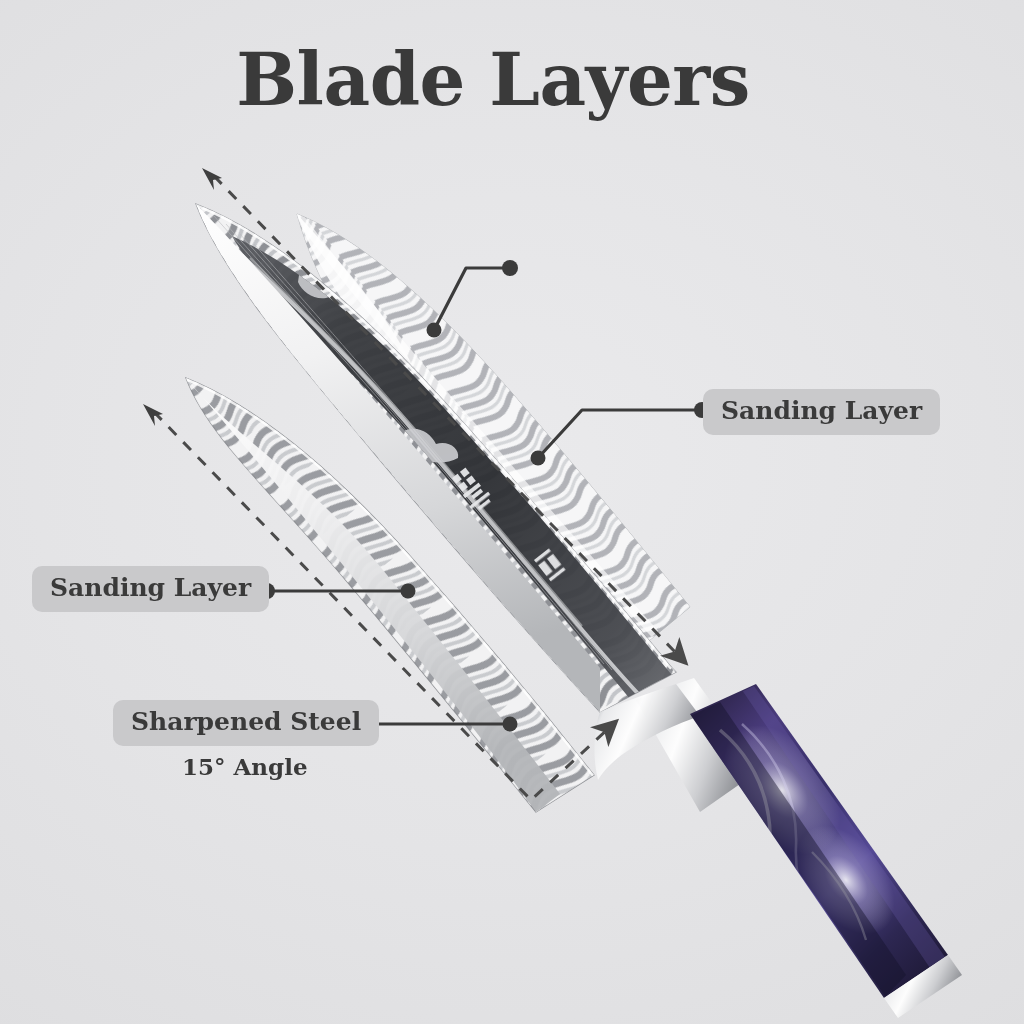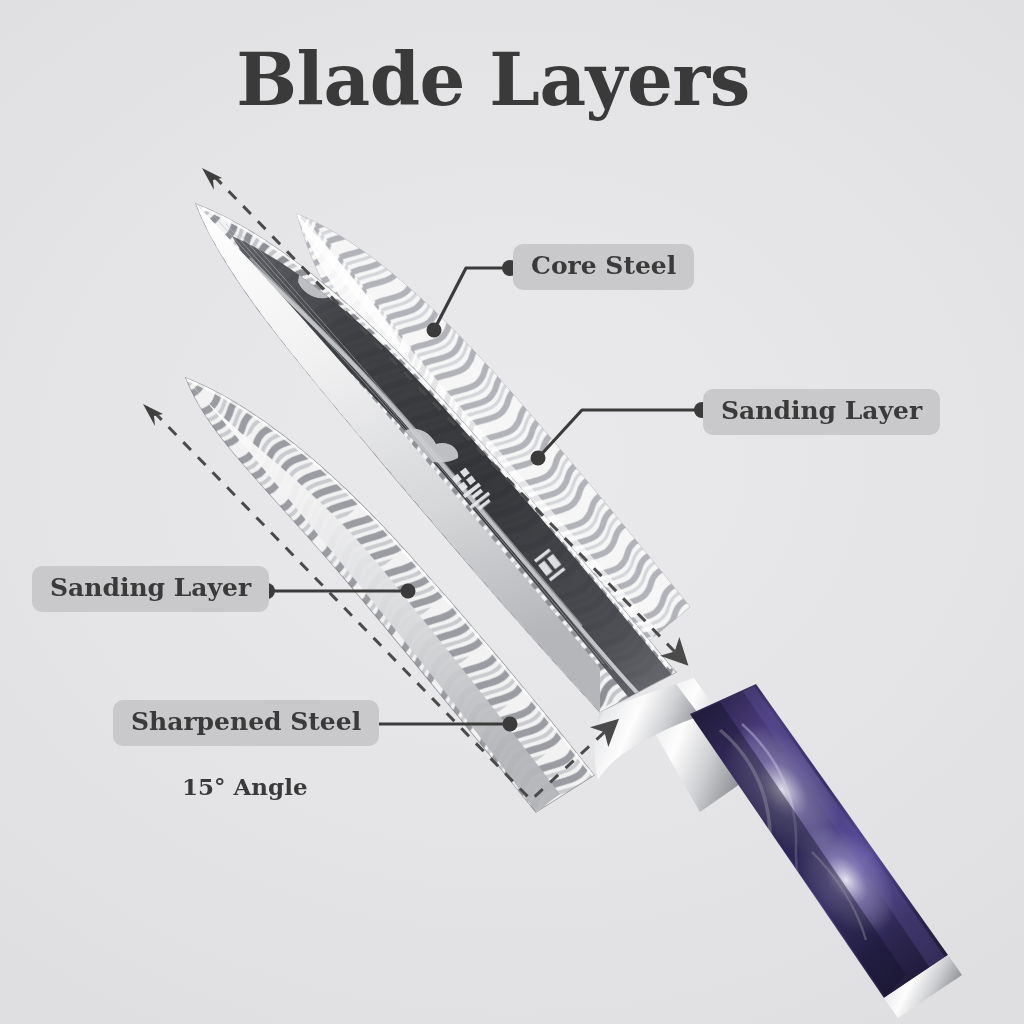--- a/index.html
+++ b/index.html
@@ -51,21 +51,21 @@
     font-family: "DejaVu Serif", "Liberation Serif", serif;
     font-weight: 700;
     font-size: 23px;
     color: #3a3a3a;
     white-space: nowrap;
   }
   #pill-core      { left: 513px; top: 244px; }
   #pill-sand-r    { left: 703px; top: 389px; }
   #pill-sand-l    { left: 32px;  top: 566px; }
   #pill-edge      { left: 113px; top: 700px; }
-  #note-angle     { left: 182px; top: 773px; }
+  #note-angle     { left: 182px; top: 753px; }
 </style>
 </head>
 <body>
 
 <div id="stage">
 
   <div id="title">Blade Layers</div>
 
   <svg class="layer" viewBox="0 0 1024 1024" xmlns="http://www.w3.org/2000/svg">
     <defs>
@@ -295,21 +295,20 @@
       <circle cx="510" cy="268" r="8"></circle>
       <circle cx="538" cy="458" r="7.5"></circle>
       <circle cx="702" cy="410" r="8"></circle>
       <circle cx="408" cy="591" r="7.5"></circle>
       <circle cx="267" cy="591" r="8"></circle>
       <circle cx="510" cy="724" r="7.5"></circle>
       <circle cx="362" cy="724" r="8"></circle>
     </g>
   </svg>
 
-  <div class="pill" id="pill-core">Core Steel</div>
 
   <div class="pill" id="pill-sand-r">Sanding Layer</div>
 
   <div class="pill" id="pill-sand-l">Sanding Layer</div>
 
   <div class="pill" id="pill-edge">Sharpened Steel</div>
 
   <div class="subnote" id="note-angle">15° Angle</div>
 
 </div>

